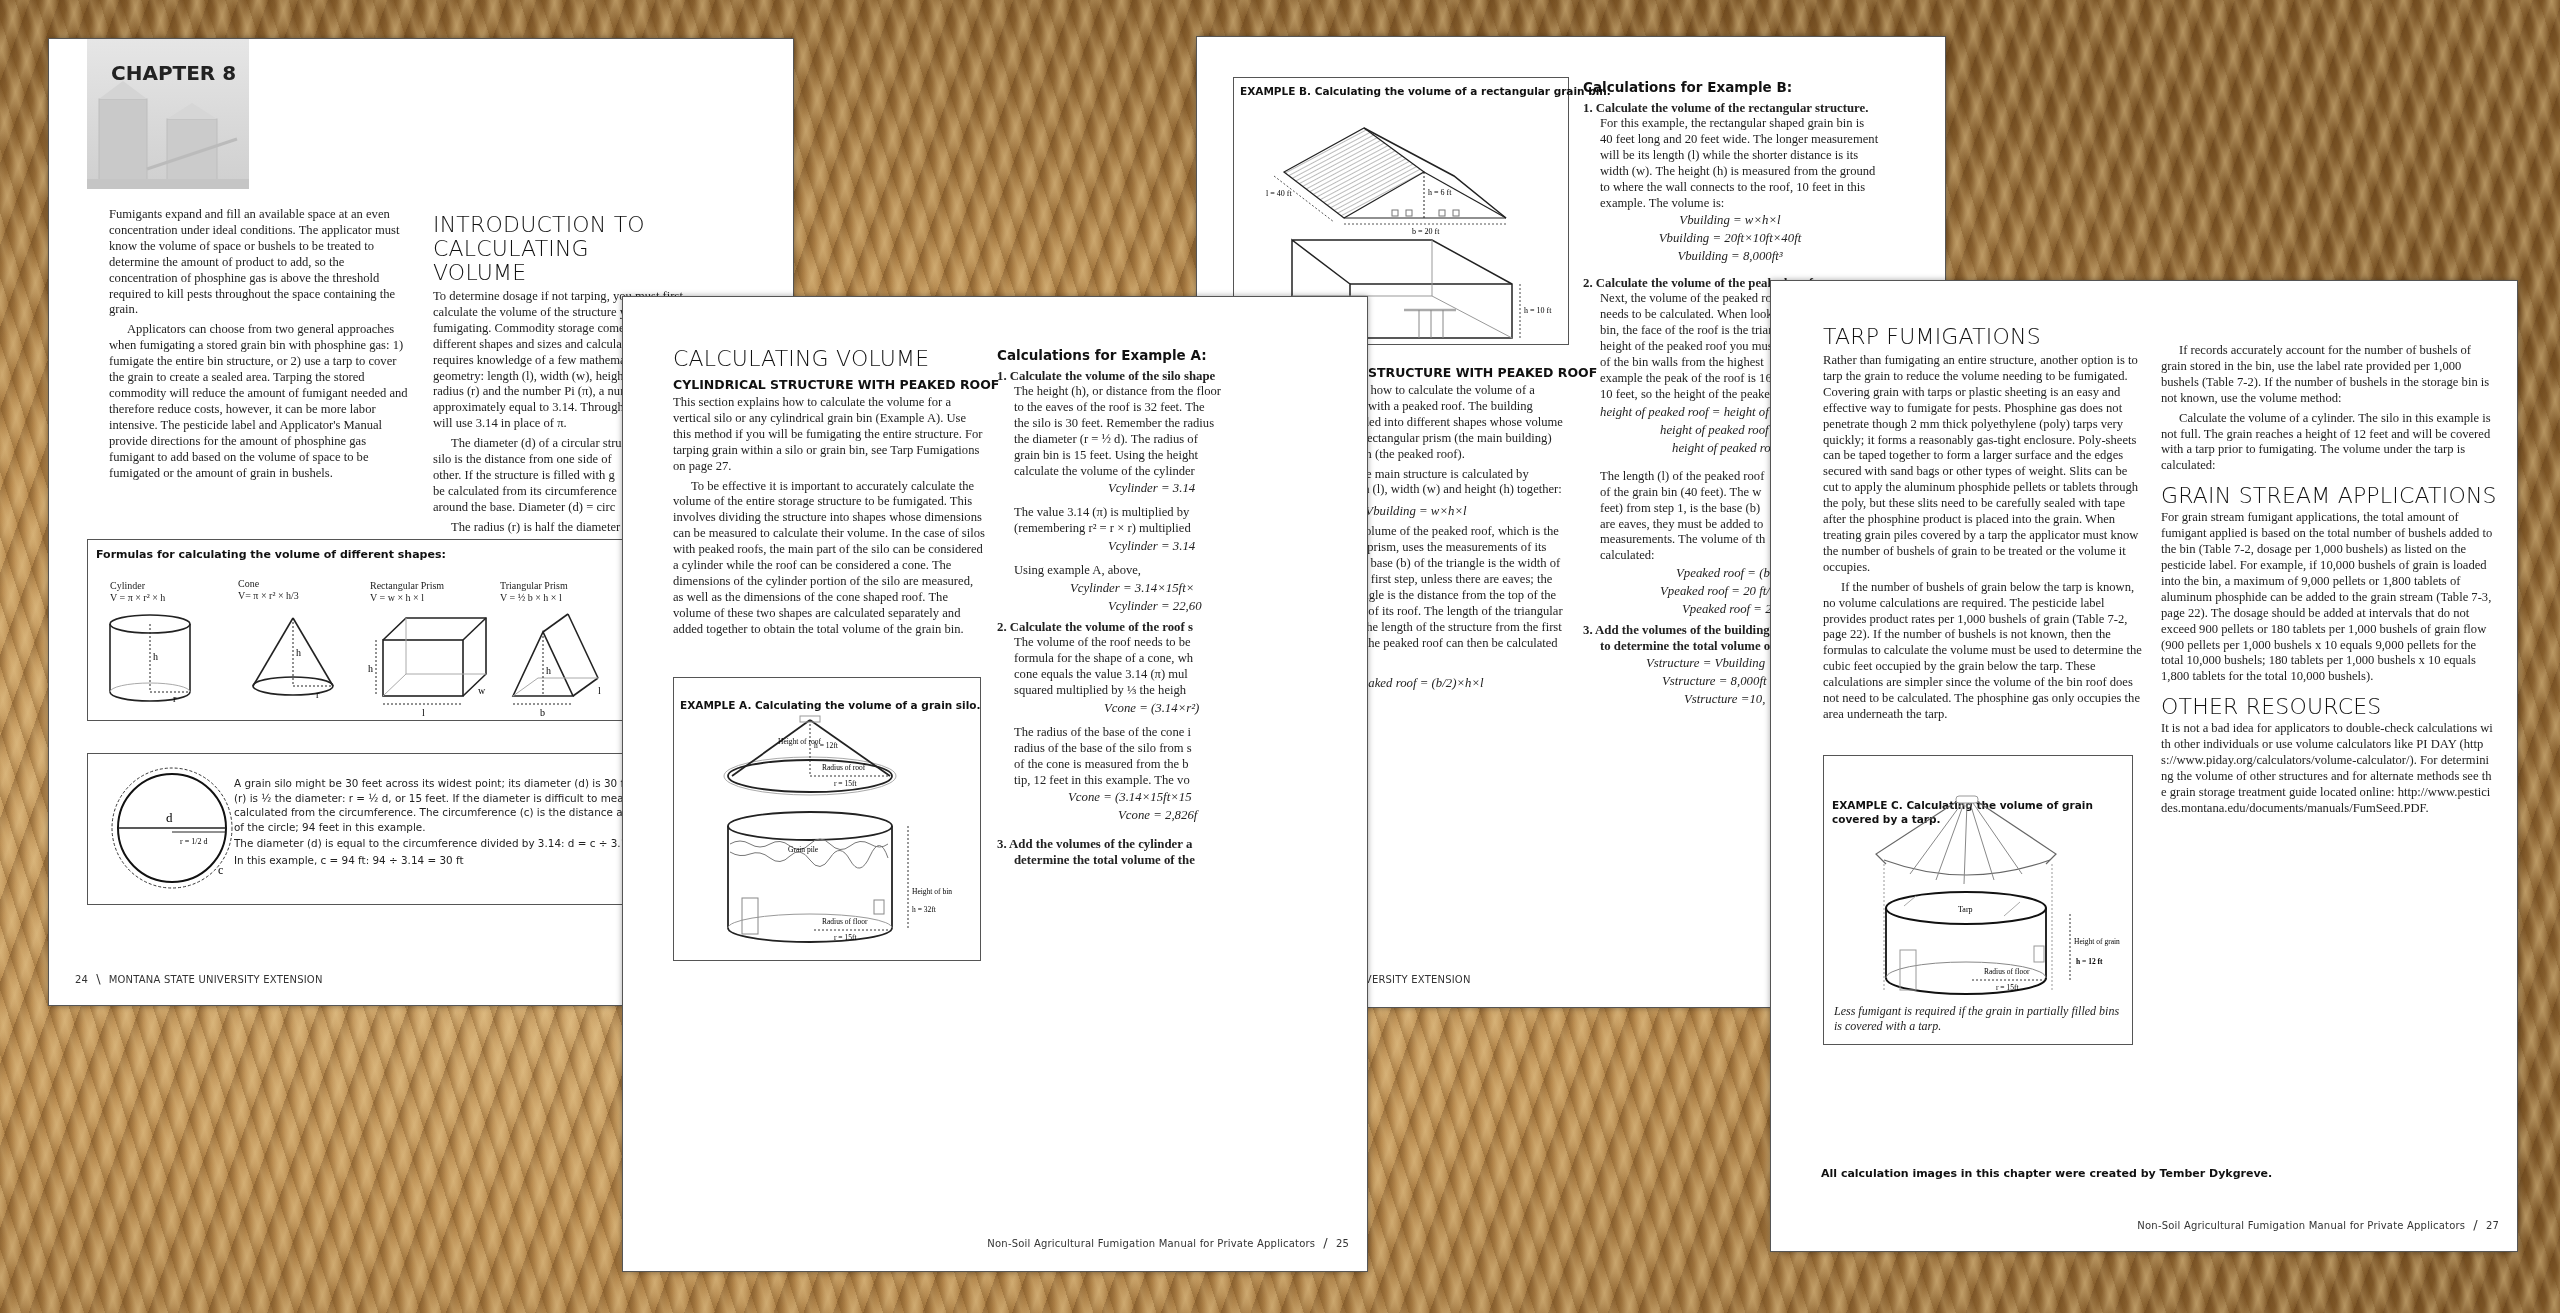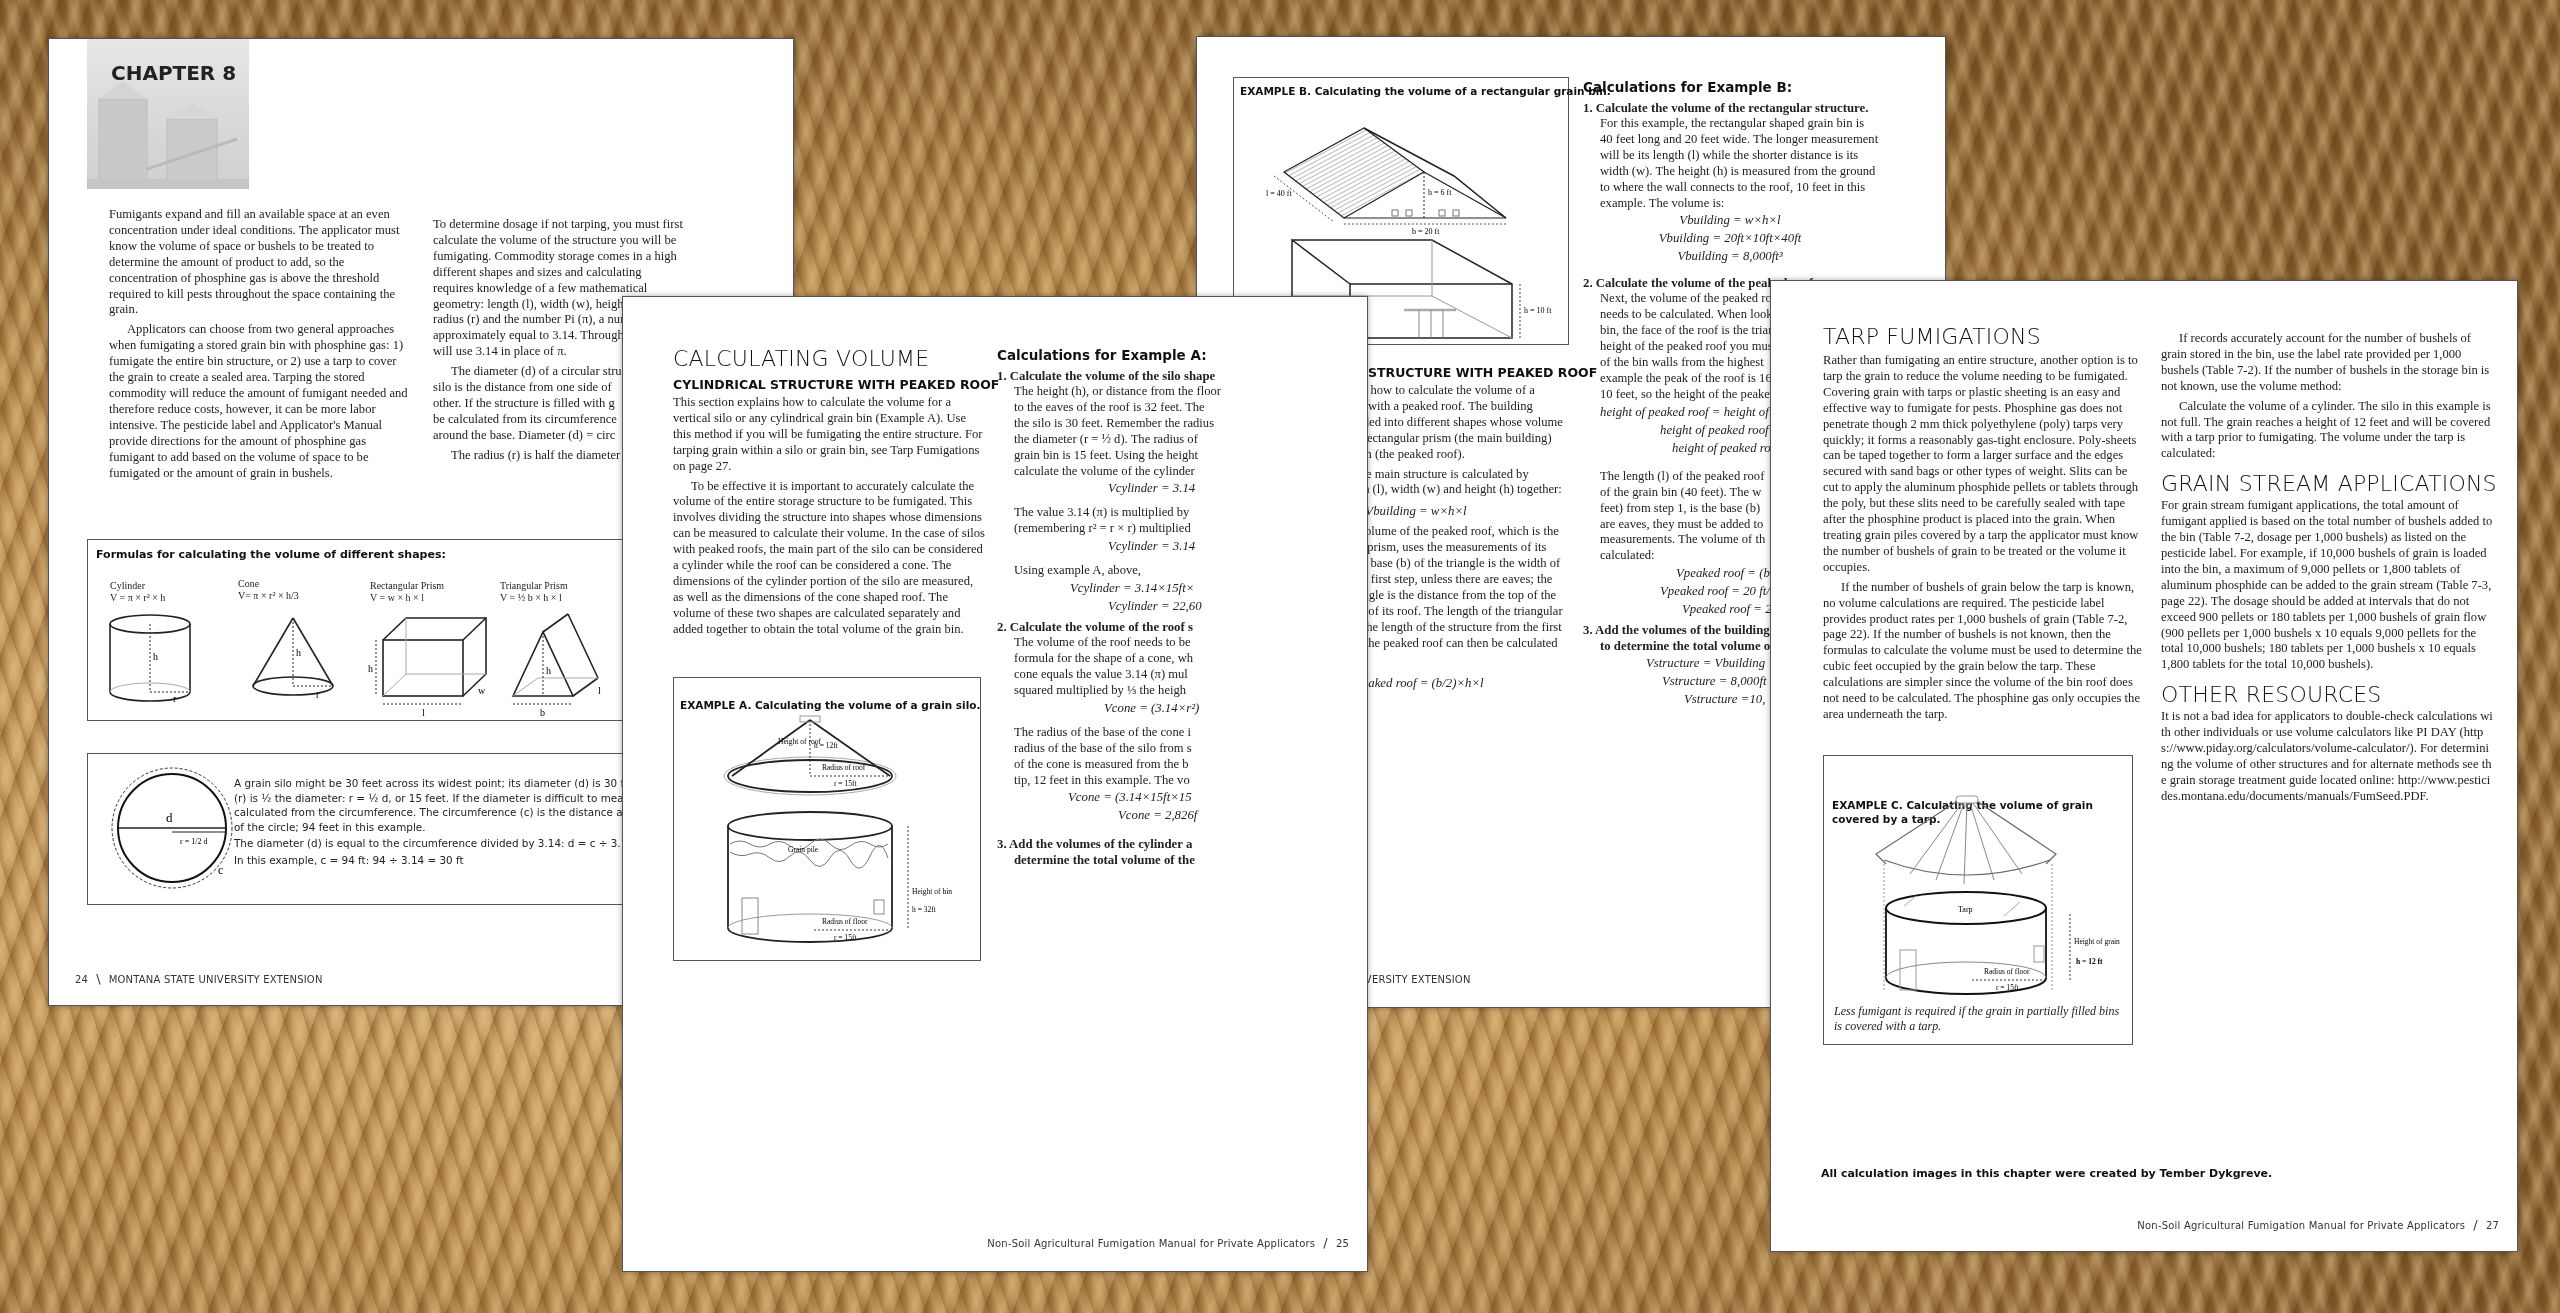--- a/index.html
+++ b/index.html
@@ -54,20 +54,21 @@
     </svg>
   </div>
   <div class="sans" style="position:absolute; left:62px; top:22px; font-size:20px; font-weight:bold; color:#222;">CHAPTER 8</div>
 
   <div class="col" style="left:60px; top:168px; width:300px;">
     <p class="p">Fumigants expand and fill an available space at an even concentration under ideal conditions. The applicator must know the volume of space or bushels to be treated to determine the amount of product to add, so the concentration of phosphine gas is above the threshold required to kill pests throughout the space containing the grain.</p>
     <p class="p indent mt">Applicators can choose from two general approaches when fumigating a stored grain bin with phosphine gas: 1) fumigate the entire bin structure, or 2) use a tarp to cover the grain to create a sealed area. Tarping the stored commodity will reduce the amount of fumigant needed and therefore reduce costs, however, it can be more labor intensive. The pesticide label and Applicator's Manual provide directions for the amount of phosphine gas fumigant to add based on the volume of space to be fumigated or the amount of grain in bushels.</p>
   </div>
 
   <div class="col" style="left:384px; top:174px; width:300px;">
+    <div class="h1" style="width:240px;">INTRODUCTION TO CALCULATING VOLUME</div>
     <div style="margin-top:4px;">
       <div class="p clip">To determine dosage if not tarping, you must first</div>
       <div class="p clip">calculate the volume of the structure you will be</div>
       <div class="p clip">fumigating. Commodity storage comes in a high</div>
       <div class="p clip">different shapes and sizes and calculating</div>
       <div class="p clip">requires knowledge of a few mathematical</div>
       <div class="p clip">geometry: length (l), width (w), height</div>
       <div class="p clip">radius (r) and the number Pi (π), a num</div>
       <div class="p clip">approximately equal to 3.14. Throughout</div>
       <div class="p clip">will use 3.14 in place of π.</div>
@@ -398,21 +399,21 @@
       <text x="160" y="180" font-size="7.5">Radius of floor</text>
       <text x="172" y="196" font-size="7.5">r = 15ft</text>
       <line x1="246" y1="120" x2="246" y2="186" stroke="#333" stroke-dasharray="2,2"></line>
       <text x="250" y="150" font-size="7.5">Height of grain</text>
       <text x="252" y="170" font-size="7.5" font-weight="bold">h = 12 ft</text>
     </svg>
     <div style="position:absolute; left:10px; top:248px; width:290px; font-style:italic; font-size:12px; line-height:15px;">Less fumigant is required if the grain in partially filled bins is covered with a tarp.</div>
   </div>
 
   <div class="col" style="left:390px; top:44px; width:334px;">
-    <p class="p indent" style="margin-top:6px;">If records accurately account for the number of bushels of grain stored in the bin, use the label rate provided per 1,000 bushels (Table 7-2). If the number of bushels in the storage bin is not known, use the volume method:</p>
+    <p class="p indent" style="margin-top:18px;">If records accurately account for the number of bushels of grain stored in the bin, use the label rate provided per 1,000 bushels (Table 7-2). If the number of bushels in the storage bin is not known, use the volume method:</p>
     <p class="p indent mt">Calculate the volume of a cylinder. The silo in this example is not full. The grain reaches a height of 12 feet and will be covered with a tarp prior to fumigating. The volume under the tarp is calculated:</p>
     <div class="h1" style="margin-top:10px; white-space:nowrap;">GRAIN STREAM APPLICATIONS</div>
     <p class="p" style="margin-top:2px;">For grain stream fumigant applications, the total amount of fumigant applied is based on the total number of bushels added to the bin (Table 7-2, dosage per 1,000 bushels) as listed on the pesticide label. For example, if 10,000 bushels of grain is loaded into the bin, a maximum of 9,000 pellets or 1,800 tablets of aluminum phosphide can be added to the grain stream (Table 7-3, page 22). The dosage should be added at intervals that do not exceed 900 pellets or 180 tablets per 1,000 bushels of grain flow (900 pellets per 1,000 bushels x 10 equals 9,000 pellets for the total 10,000 bushels; 180 tablets per 1,000 bushels x 10 equals 1,800 tablets for the total 10,000 bushels).</p>
     <div class="h1" style="margin-top:10px;">OTHER RESOURCES</div>
     <p class="p" style="margin-top:2px; word-break:break-all;">It is not a bad idea for applicators to double-check calculations with other individuals or use volume calculators like PI DAY (https://www.piday.org/calculators/volume-calculator/). For determining the volume of other structures and for alternate methods see the grain storage treatment guide located online: http://www.pesticides.montana.edu/documents/manuals/FumSeed.PDF.</p>
   </div>
 
   <div class="sans" style="position:absolute; left:50px; top:886px; font-size:11px; font-weight:600; color:#111;">All calculation images in this chapter were created by Tember Dykgreve.</div>
 
   <div class="footer" style="right:18px; top:936px;">

